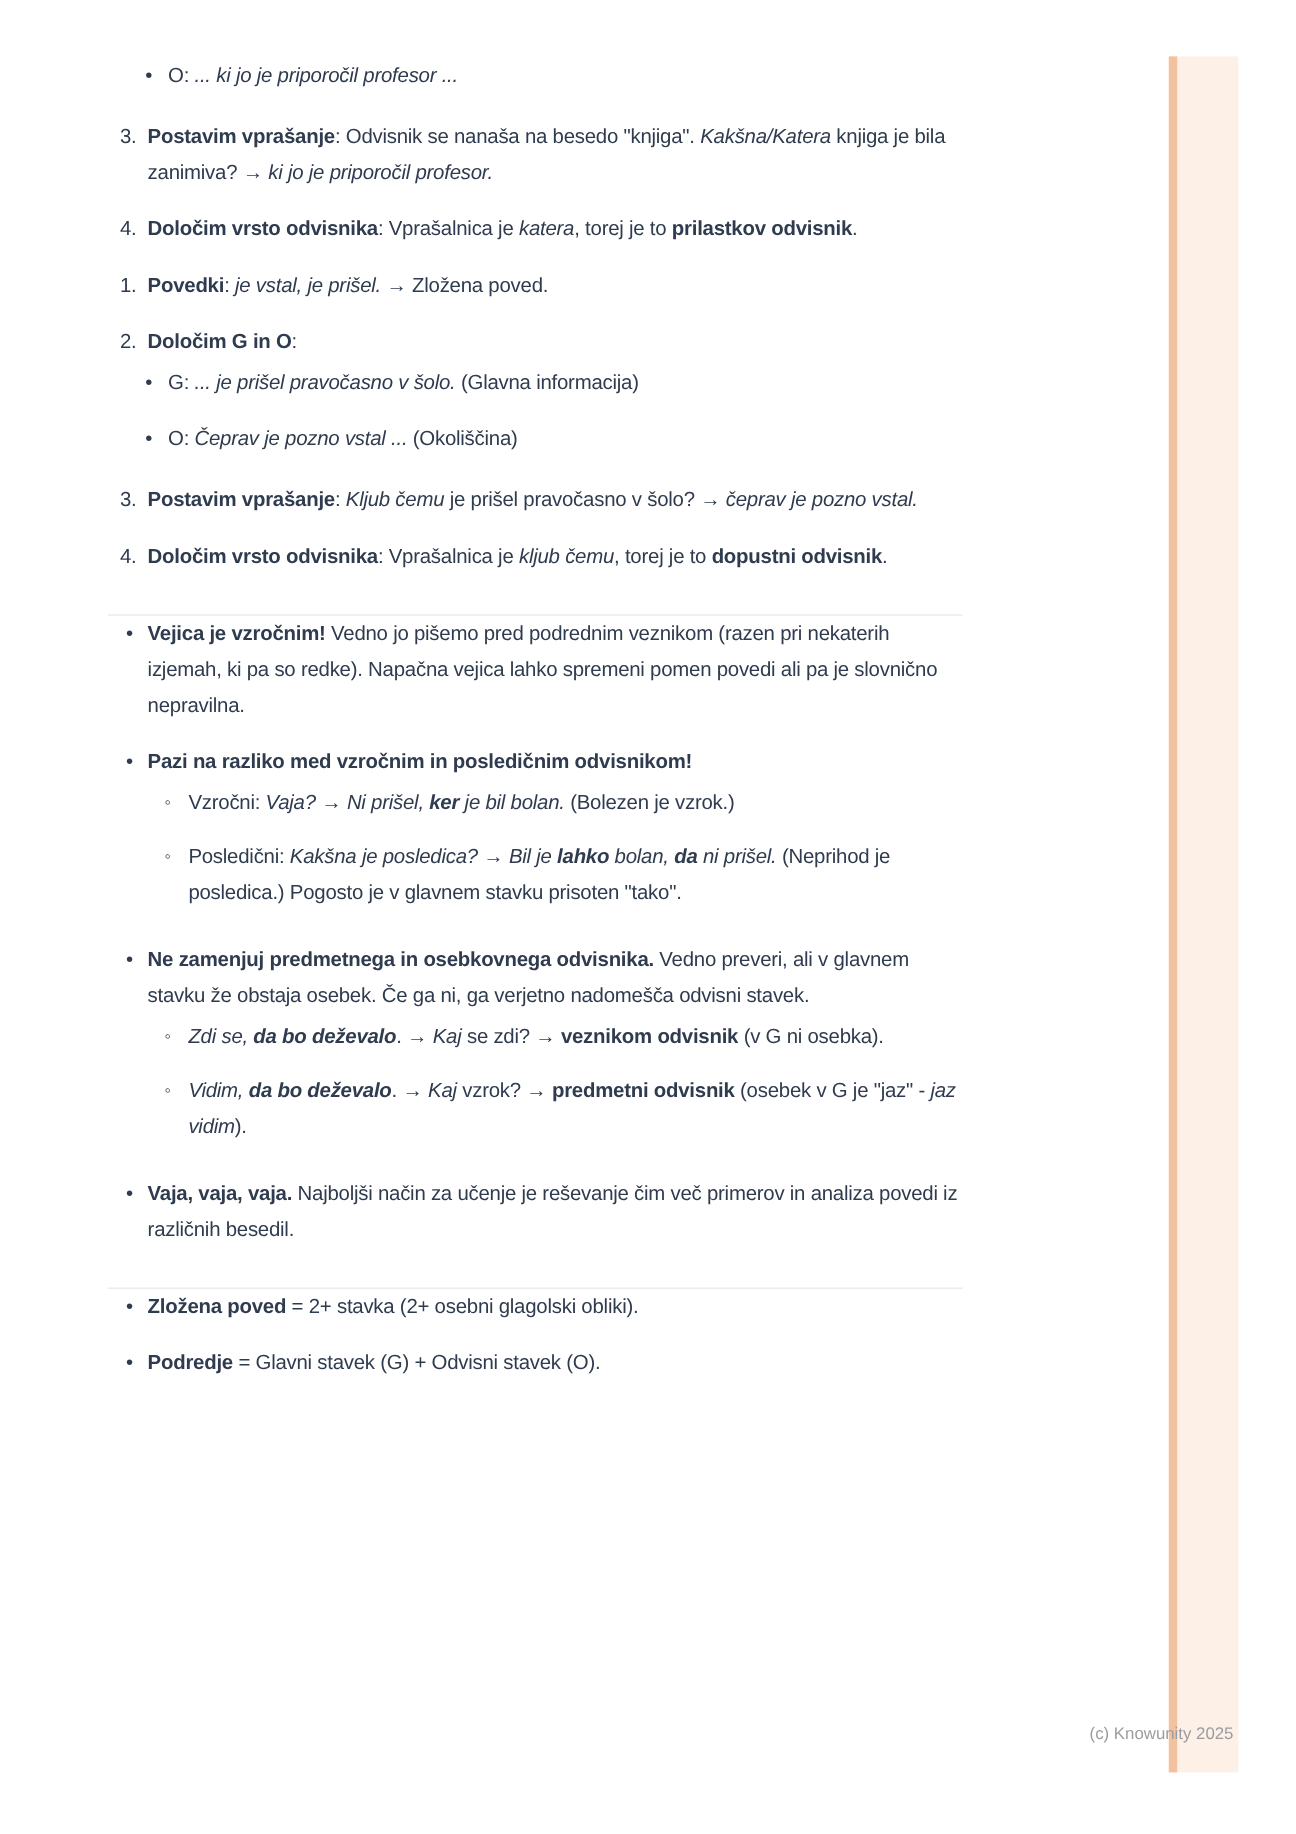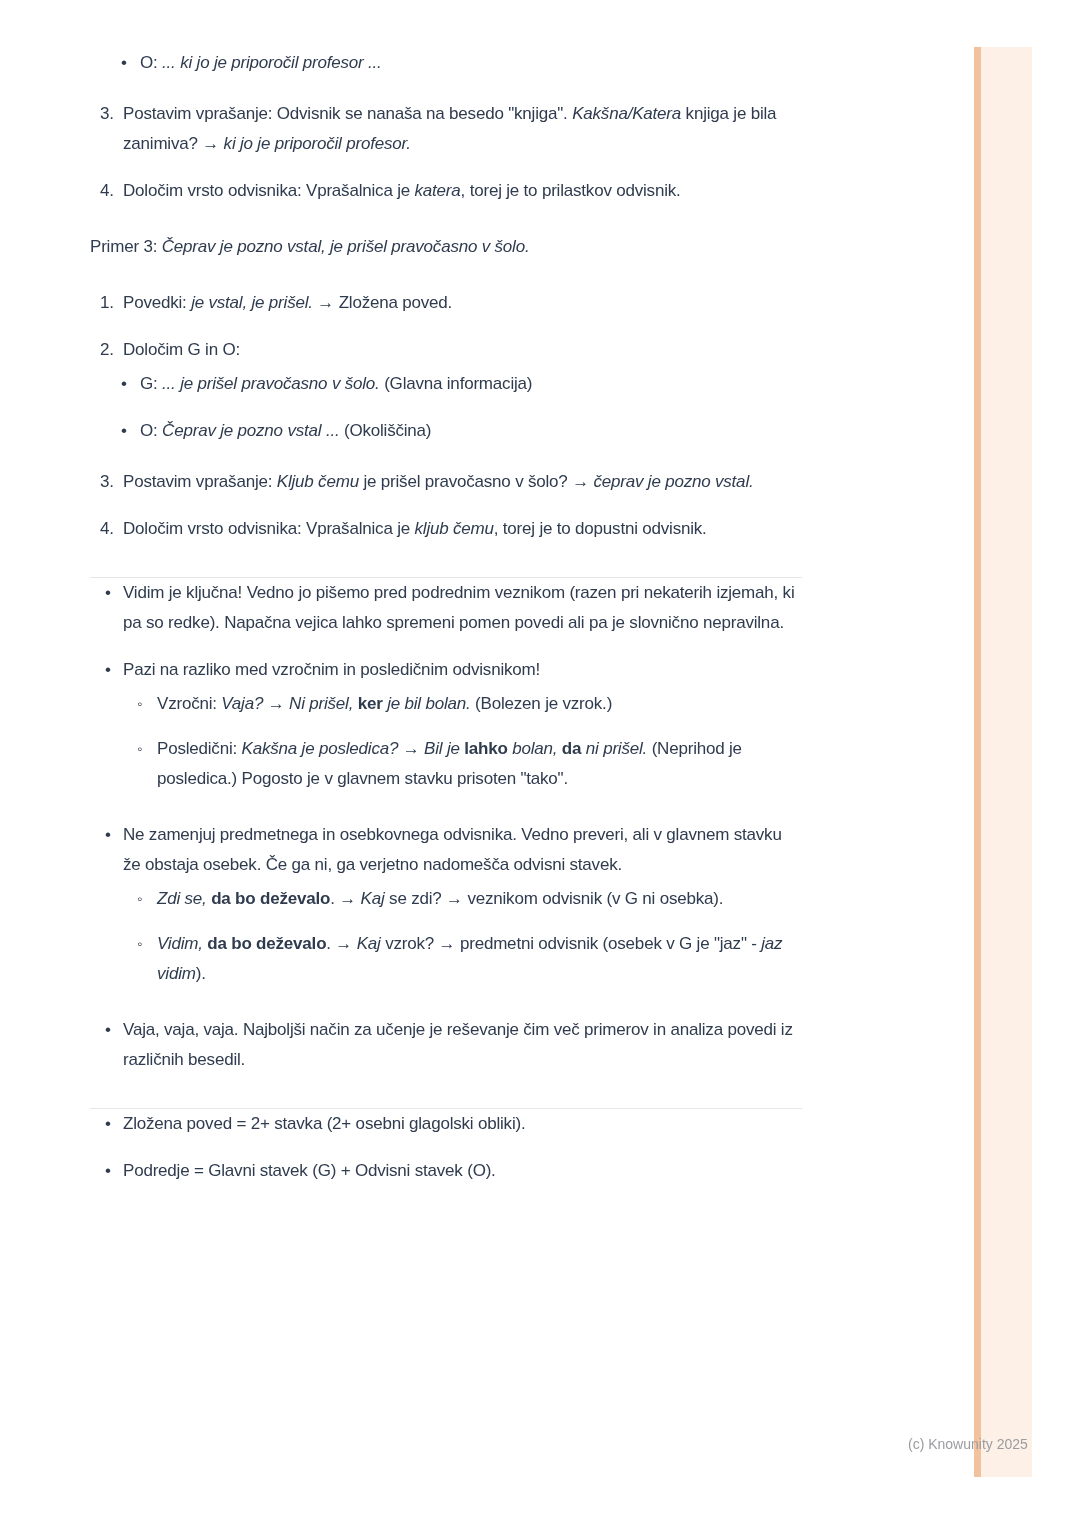--- a/index.html
+++ b/index.html
@@ -45,23 +45,23 @@
 
   
   .blk.ol + .blk.ul_num, .blk.ol + .blk.ul2,
   .blk.ul1 + .blk.ul2{margin-top:-13px;}
   
   .blk.ul2 + .blk.ul1, .blk.ul2 + .blk.ol{margin-top:26px;}
   .blk.ul_num + .blk.ol{margin-top:21px;}
 
   .blk.primer{margin-top:26px;margin-bottom:26px;}
 
-  .s-b{font-weight:normal;}
+  .s-b{font-weight:bold;}
   .s-i{font-style:italic;}
-  .s-bi{font-weight:bold;}
+  .s-bi{font-weight:bold;font-style:italic;}
 
   .divider{border:none;border-top:1px solid var(--divider);height:0;margin:33px 0 0 0;}
   .sec-heading{
     color:var(--accent);font-size:29px;line-height:36px;font-weight:bold;
     margin:36px 0 22px 0;letter-spacing:-0.3px;
   }
   .copyright{
     position:absolute;left:908px;top:1436px;z-index:3;
     font-size:14px;line-height:16px;color:var(--footer);white-space:nowrap;
   }
@@ -77,23 +77,20 @@
       <span class="content"><span>O: </span><span class="s-i">... ki jo je priporočil profesor ...</span></span>
     </div>
     <div class="blk ol">
       <span class="marker">3.</span>
       <span class="content"><span class="s-b">Postavim vprašanje</span><span>: Odvisnik se nanaša na besedo "knjiga". </span><span class="s-i">Kakšna/Katera</span><span> knjiga je bila zanimiva? → </span><span class="s-i">ki jo je priporočil profesor.</span></span>
     </div>
     <div class="blk ol">
       <span class="marker">4.</span>
       <span class="content"><span class="s-b">Določim vrsto odvisnika</span><span>: Vprašalnica je </span><span class="s-i">katera</span><span>, torej je to </span><span class="s-b">prilastkov odvisnik</span><span>.</span></span>
     </div>
-    <div class="blk p primer">
-      <span class="content"><span class="s-b">Primer 3: </span><span class="s-i">Čeprav je pozno vstal, je prišel pravočasno v šolo.</span></span>
-    </div>
     <div class="blk ol">
       <span class="marker">1.</span>
       <span class="content"><span class="s-b">Povedki</span><span>: </span><span class="s-i">je vstal, je prišel.</span><span> → Zložena poved.</span></span>
     </div>
     <div class="blk ol">
       <span class="marker">2.</span>
       <span class="content"><span class="s-b">Določim G in O</span><span>:</span></span>
     </div>
     <div class="blk ul_num">
       <span class="marker">•</span>
@@ -107,21 +104,21 @@
       <span class="marker">3.</span>
       <span class="content"><span class="s-b">Postavim vprašanje</span><span>: </span><span class="s-i">Kljub čemu</span><span> je prišel pravočasno v šolo? → </span><span class="s-i">čeprav je pozno vstal.</span></span>
     </div>
     <div class="blk ol">
       <span class="marker">4.</span>
       <span class="content"><span class="s-b">Določim vrsto odvisnika</span><span>: Vprašalnica je </span><span class="s-i">kljub čemu</span><span>, torej je to </span><span class="s-b">dopustni odvisnik</span><span>.</span></span>
     </div>
     <div class="divider"></div>
     <div class="blk ul1">
       <span class="marker">•</span>
-      <span class="content"><span class="s-b">Vidim je ključna!</span><span> Vedno jo pišemo pred podrednim veznikom (razen pri nekaterih izjemah, ki pa so redke). Napačna vejica lahko spremeni pomen povedi ali pa je slovnično nepravilna.</span></span>
+      <span class="content"><span class="s-b">Vejica je vzročnim!</span><span> Vedno jo pišemo pred podrednim veznikom (razen pri nekaterih izjemah, ki pa so redke). Napačna vejica lahko spremeni pomen povedi ali pa je slovnično nepravilna.</span></span>
     </div>
     <div class="blk ul1">
       <span class="marker">•</span>
       <span class="content"><span class="s-b">Pazi na razliko med vzročnim in posledičnim odvisnikom!</span></span>
     </div>
     <div class="blk ul2">
       <span class="marker">◦</span>
       <span class="content"><span>Vzročni: </span><span class="s-i">Vaja?</span><span> → </span><span class="s-i">Ni prišel, </span><span class="s-bi">ker</span><span class="s-i"> je bil bolan.</span><span> (Bolezen je vzrok.)</span></span>
     </div>
     <div class="blk ul2">

